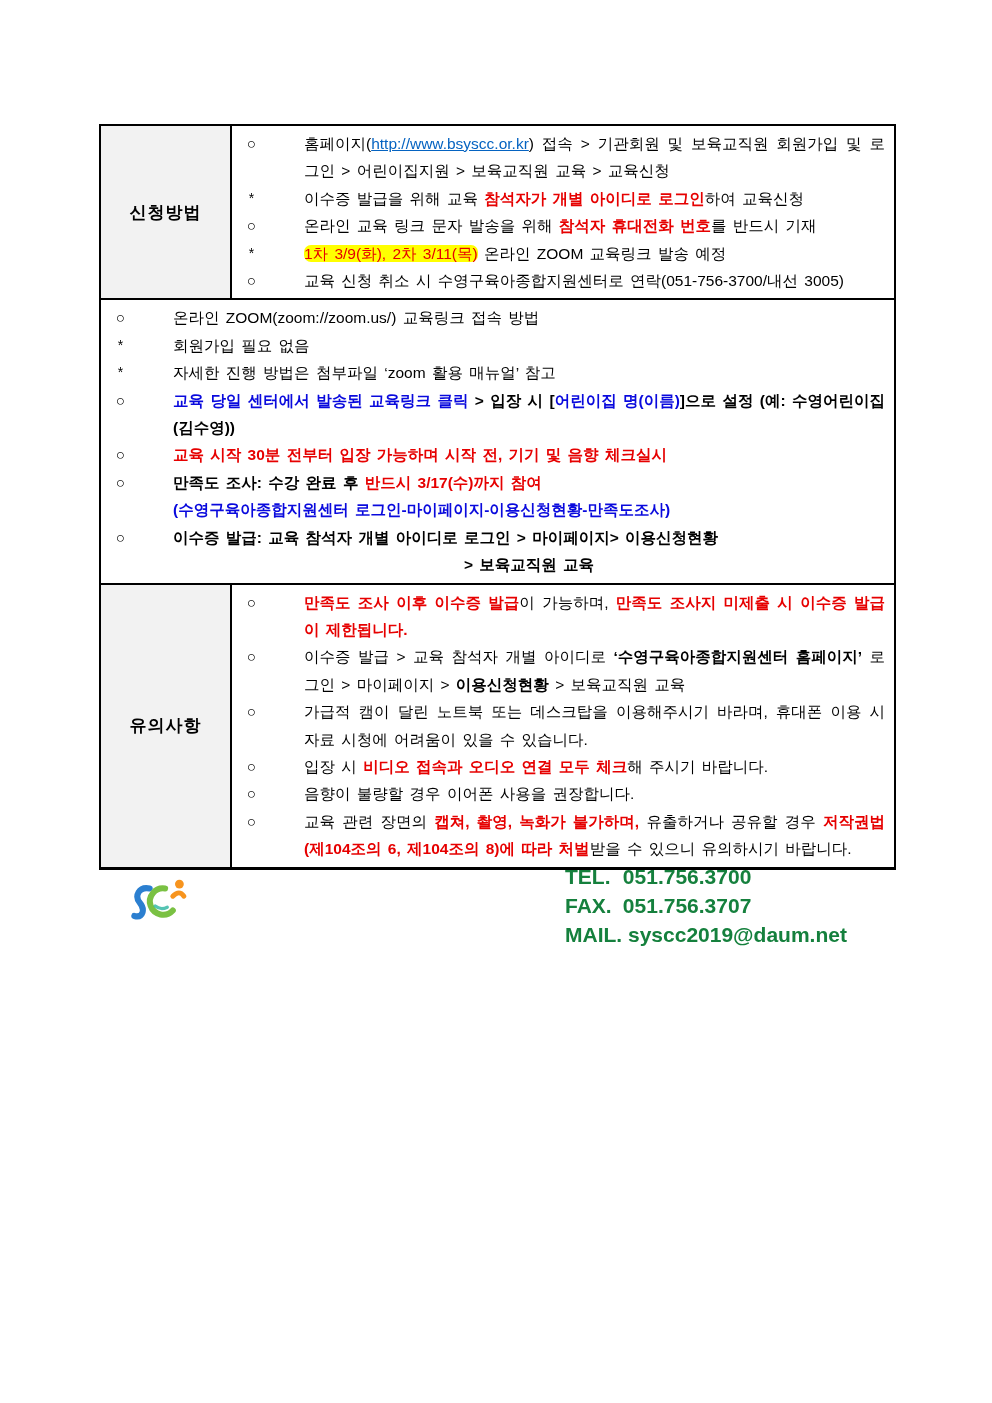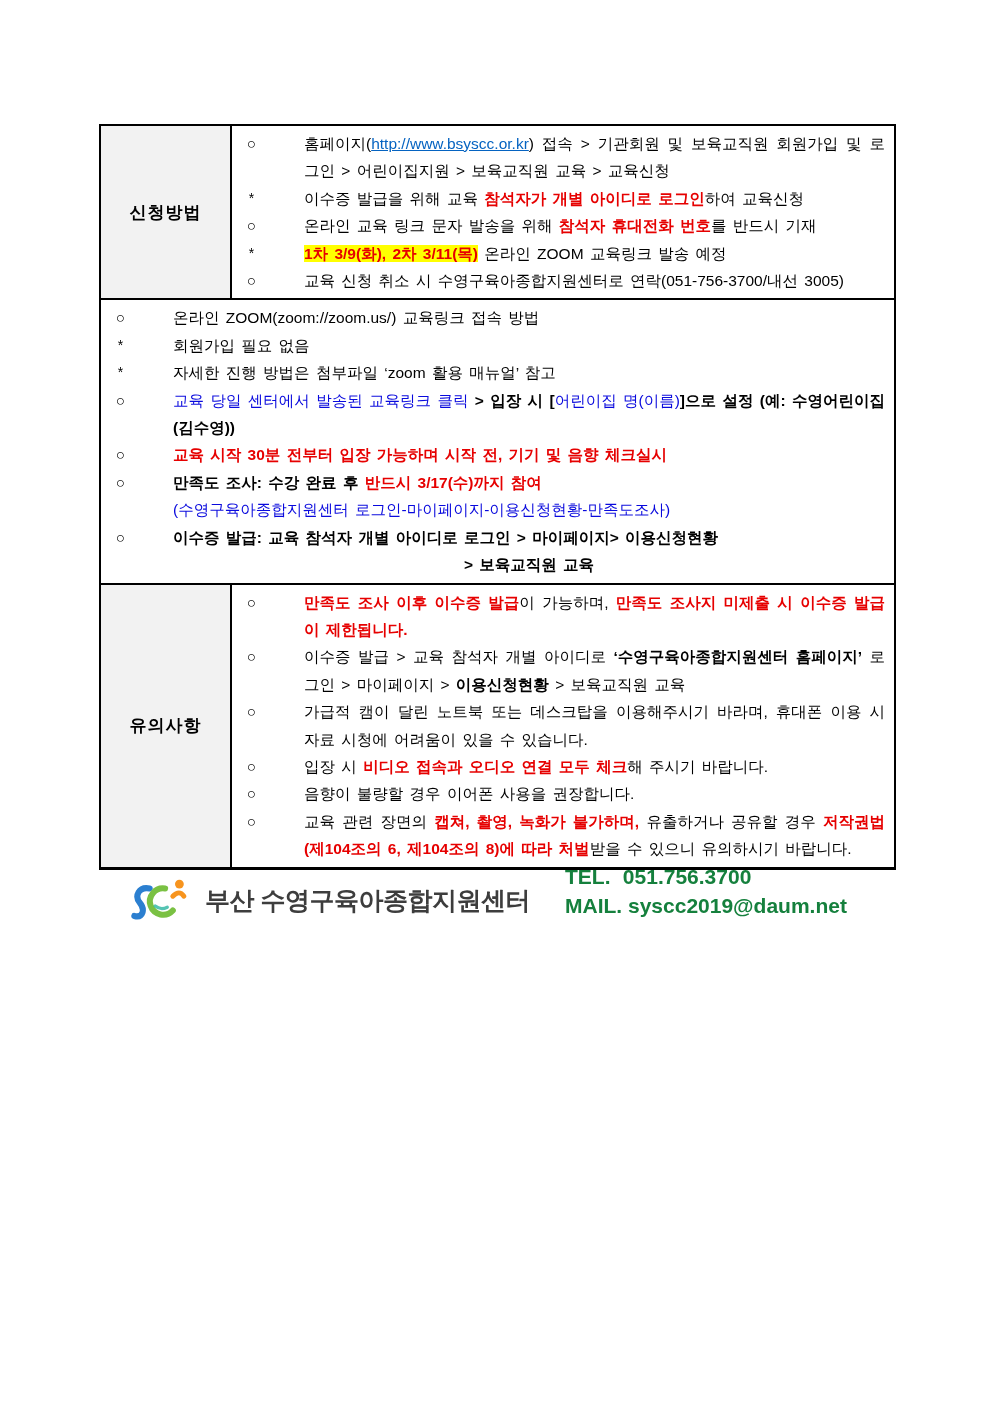--- a/index.html
+++ b/index.html
@@ -22,22 +22,22 @@
   }
   .content-cell{flex:1;padding:4px 9px 4px 7px;box-sizing:border-box;}
   .item{display:flex;font-size:15.5px;line-height:27.4px;color:#000;}
   .marker{width:25px;flex-shrink:0;text-align:center;color:#000;}
   .marker.small{font-size:14px;}
   .text{flex:1;text-align:justify;word-spacing:2px;margin-left:40px;}
   .align-center .text{text-align:center;}
   .seg{color:#000;}
   .seg-b{font-weight:bold;}
   .seg-r{font-weight:bold;color:var(--red,#e60000);}
-  .seg-bl{font-weight:normal;color:var(--blue,#0000e0);}
-  .seg-hl{font-weight:bold;color:var(--red,#e60000);background:var(--hl,#ffff00);}
+  .seg-bl{font-weight:bold;color:var(--blue,#0000e0);}
+  .seg-hl{font-weight:normal;color:var(--red,#e60000);background:var(--hl,#ffff00);border-radius:7px;}
   .seg-lk{color:var(--link,#0563c1);text-decoration:underline;cursor:pointer;}
   
   .footer-logo{position:absolute;left:131px;top:874px;display:flex;align-items:center;}
   .org-name{font-size:25px;font-weight:bold;color:#3d3d3d;margin-left:8px;letter-spacing:-0.5px;}
   .contacts{position:absolute;left:565px;top:862px;}
   .contact-line{font-size:21px;font-weight:bold;color:#15803d;line-height:29px;}
   .contact-line .clabel{display:inline-block;min-width:52px;}
 </style>
 </head>
 <body>
@@ -146,21 +146,21 @@
 
       <path d="M34,26 C14,22 6,40 16,52 C26,64 22,80 6,76" fill="none" stroke="#2b7fd0" stroke-width="11" stroke-linecap="round"></path>
 
       <path d="M62,26 A24,24 0 1 0 76,66" fill="none" stroke="#7ac143" stroke-width="11" stroke-linecap="round"></path>
 
       <path d="M44,58 Q54,66 66,60" fill="none" stroke="#2ab5a0" stroke-width="6" stroke-linecap="round" opacity="0.8"></path>
 
       <circle cx="88" cy="18" r="8" fill="#f7941e"></circle>
       <path d="M76,40 Q88,28 96,40" fill="none" stroke="#f7941e" stroke-width="9" stroke-linecap="round"></path>
     </svg>
-    <span class="org-name">부산 수영구육아종합지원센터</span>
   </div>
 
   <div class="contacts">
     <div class="contact-line"><span class="clabel">TEL.</span> <span>051.756.3700</span></div>
+    <div class="contact-line"><span class="clabel">FAX.</span> <span>051.756.3707</span></div>
     <div class="contact-line"><span class="clabel">MAIL.</span> <span>syscc2019@daum.net</span></div>
   </div>
 
 </div>
 
 </body></html>

